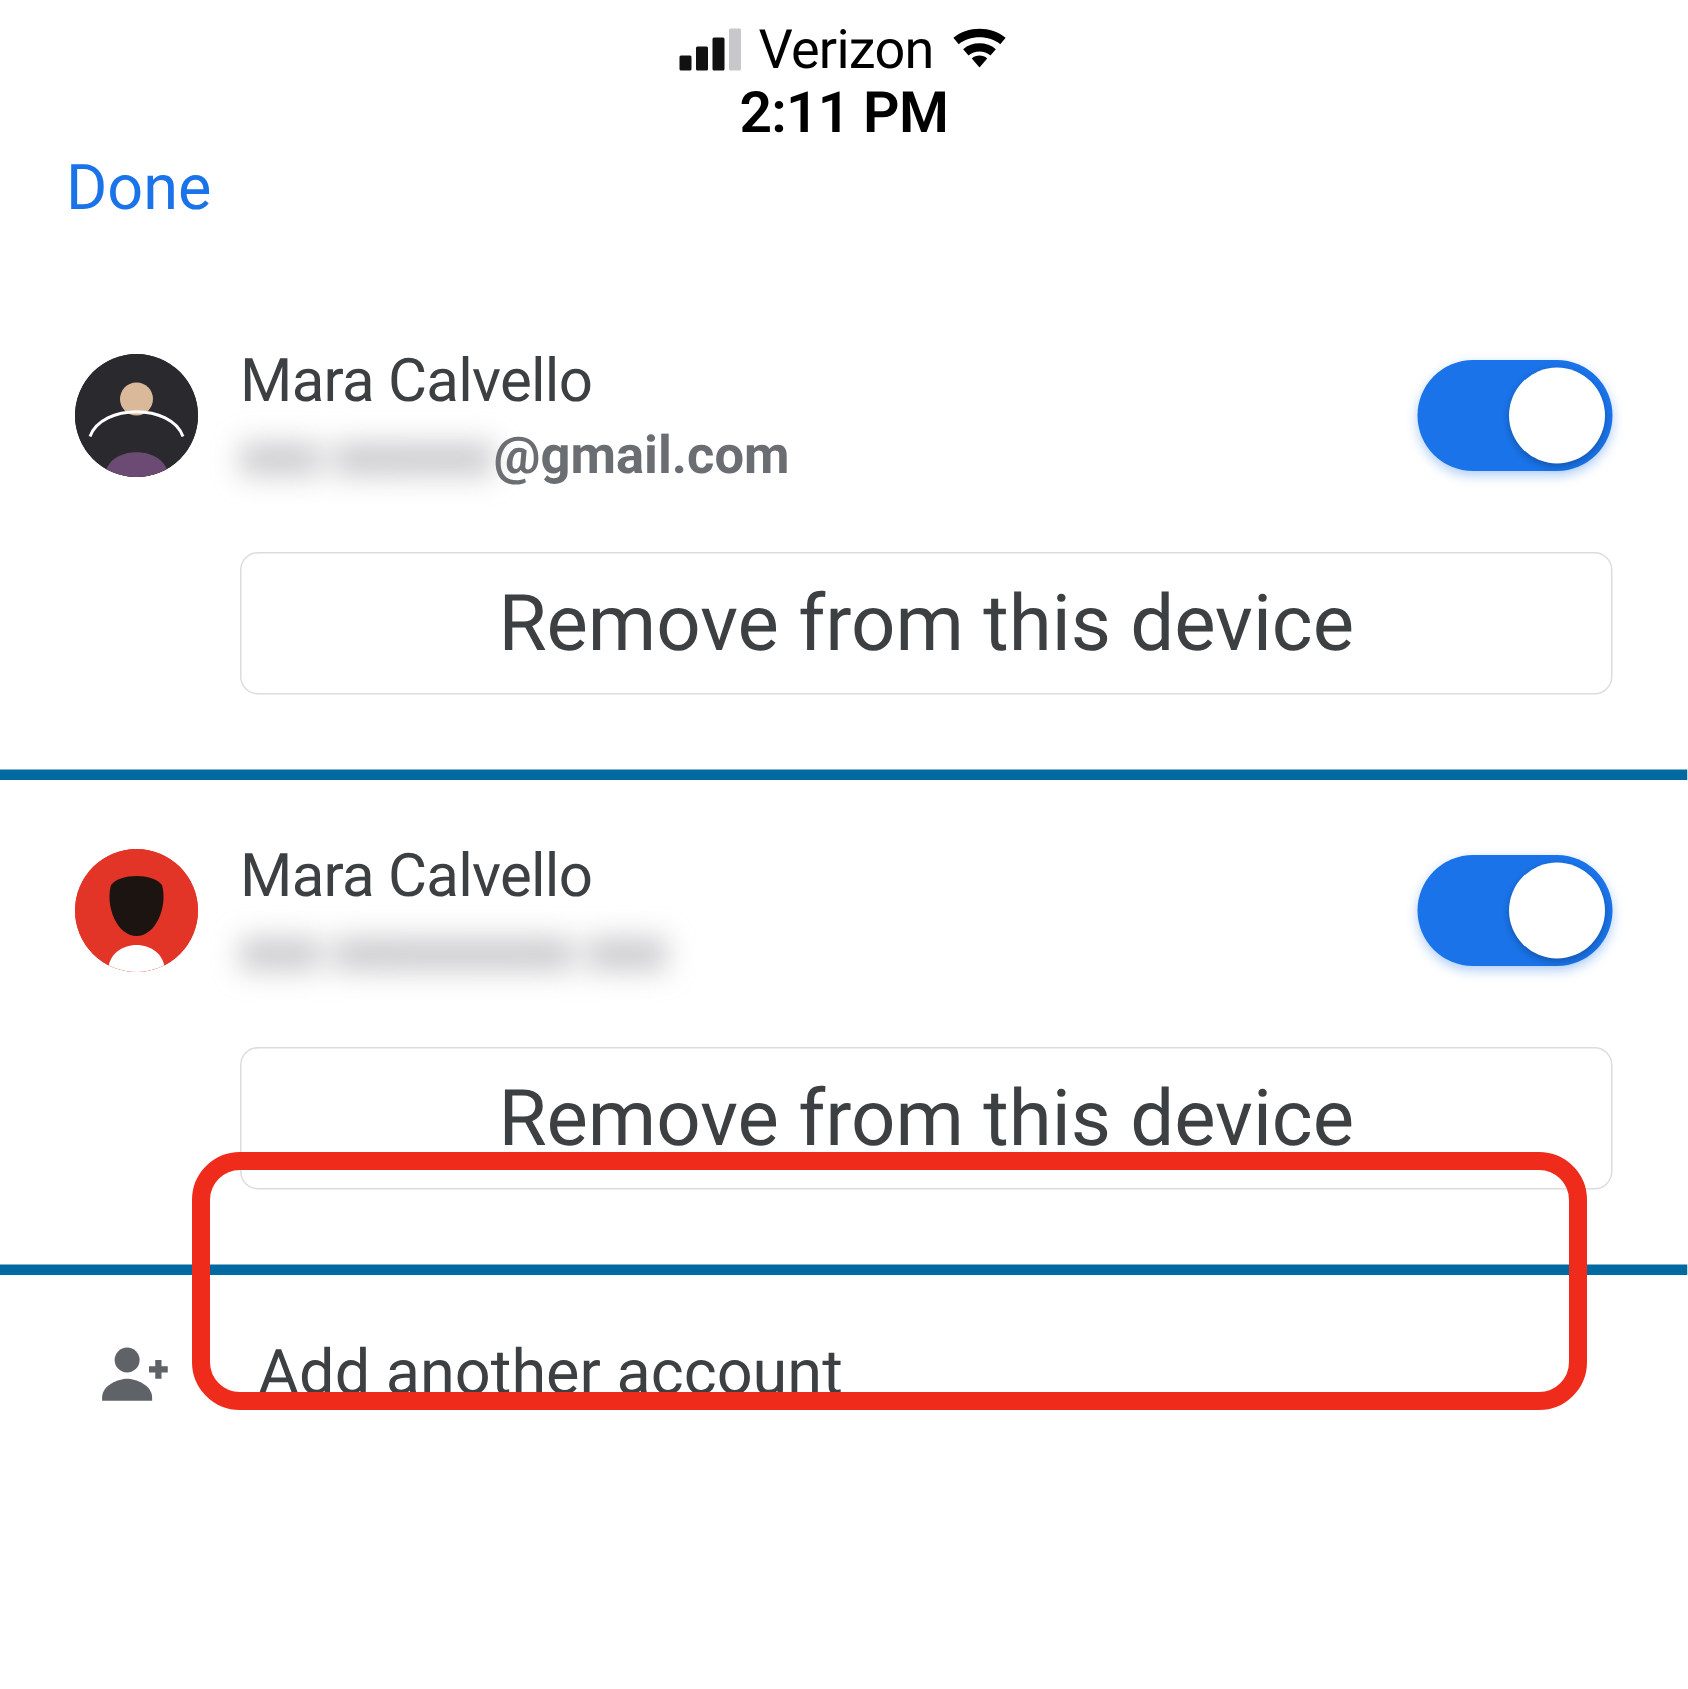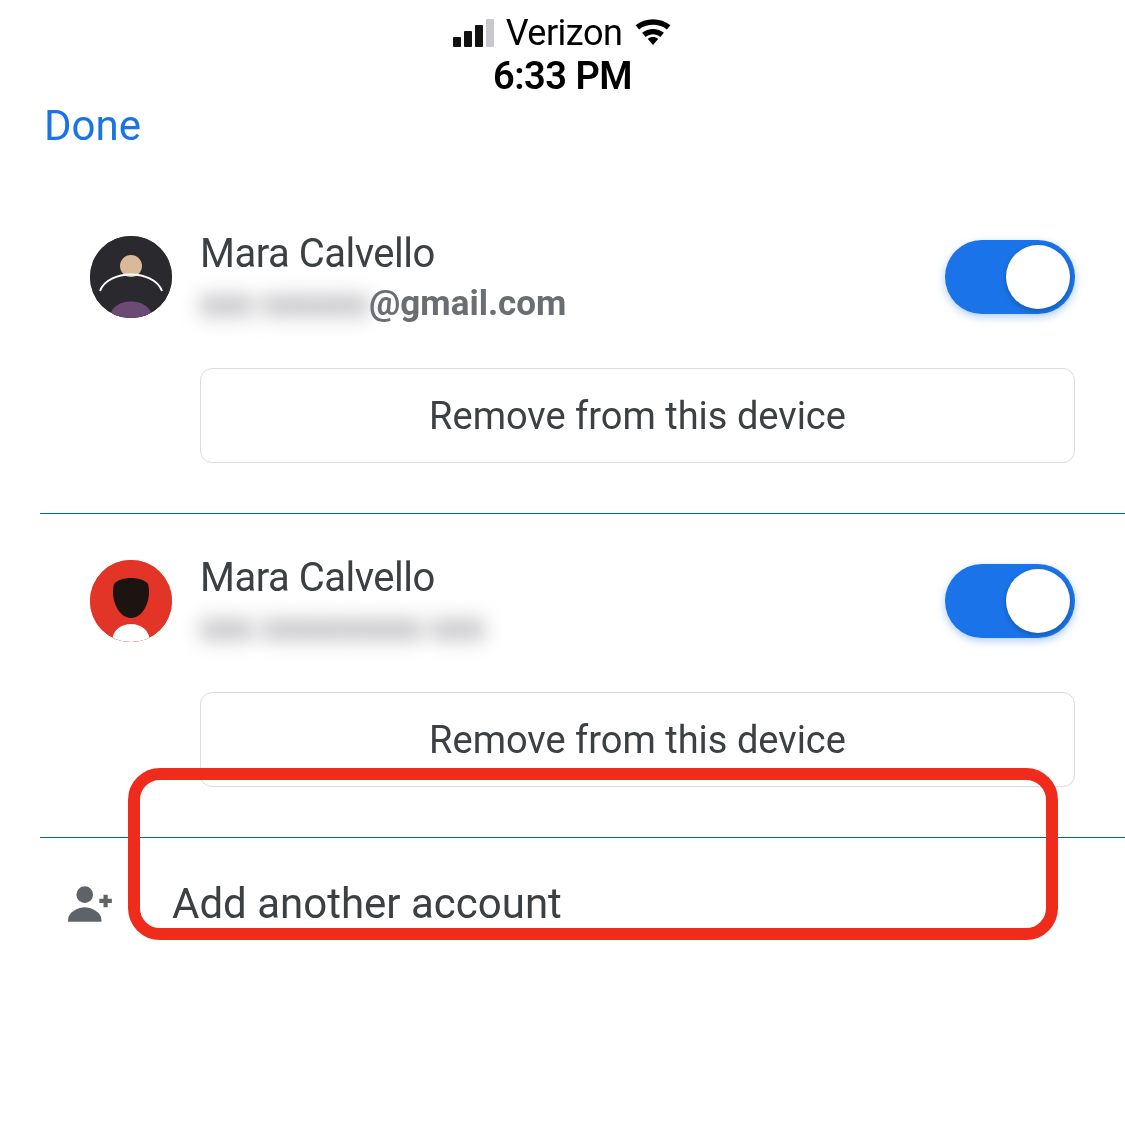--- a/index.html
+++ b/index.html
@@ -49,22 +49,21 @@
     color:var(--blue-link);font-size:42px;font-weight:400;cursor:pointer;background:none;border:none;
   }
   .title{
     position:absolute;left:50%;transform:translateX(-50%);
     font-size:52px;font-weight:400;color:var(--text-dark);
   }
 
   
   .account-block{
     padding:40px 50px 50px 50px;
-    border-bottom:1px solid #0369a1;
-    margin-left:40px;
+    border-bottom:7px solid #0369a1;
   }
   .account-row{
     display:flex;align-items:center;
   }
   .avatar{
     width:82px;height:82px;border-radius:50%;flex:0 0 82px;
     display:flex;align-items:center;justify-content:center;overflow:hidden;color:#fff;
     position:relative;
   }
   .avatar svg{width:100%;height:100%;}
@@ -83,21 +82,21 @@
   .toggle .knob{
     position:absolute;top:5px;right:5px;width:64px;height:64px;border-radius:50%;
     background:#fff;box-shadow:0 2px 5px rgba(0,0,0,.25);
   }
 
   .remove-btn{
     display:block;margin-top:44px;margin-left:110px;
     width:calc(100% - 110px);
     height:95px;border:1px solid var(--border);border-radius:12px;
     background:#fff;color:var(--text-dark);
-    font-size:38px;font-weight:400;cursor:pointer;
+    font-size:52px;font-weight:400;cursor:pointer;
   }
 
   .highlight-box{
     position:absolute;border:12px solid var(--highlight);border-radius:32px;
     left:128px;top:768px;width:930px;height:172px;pointer-events:none;
   }
 
   
   .add-row{
     display:flex;align-items:center;gap:56px;padding:40px 66px;height:130px;cursor:pointer;
@@ -116,21 +115,21 @@
       <span style="height:22px"></span>
       <span class="inactive" style="height:28px"></span>
     </span>
     <span class="carrier">Verizon</span>
     <span>
       <svg width="38" height="28" viewBox="0 0 24 18">
           <path fill="#000" d="M12 18l3.3-3.9c-1.8-1.6-4.8-1.6-6.6 0L12 18zM5 10.2l2.3 2.7c2.7-2.4 6.7-2.4 9.4 0l2.3-2.7C15.3 6.8 8.7 6.8 5 10.2zM.8 5.3l2.3 2.7C7.8 4 16.2 4 20.9 8l2.3-2.7C17 .1 7 .1.8 5.3z"></path>
         </svg>
     </span>
   </div>
-  <div class="status-center">6:33 PM</div>
+  <div class="status-center">2:11 PM</div>
 </div>
 
 <div class="nav-header">
   <button class="done-btn">Done</button>
 </div>
 
 <div class="account-block">
   <div class="account-row">
     <div class="avatar" style="background:#2b2b2b;">
       <svg viewBox="0 0 82 82">

